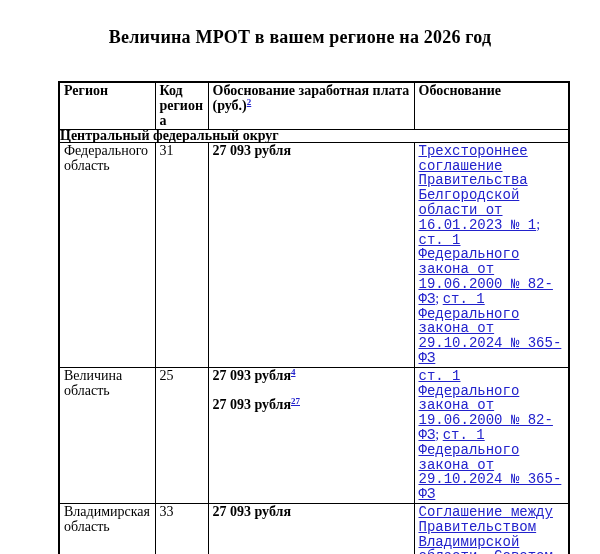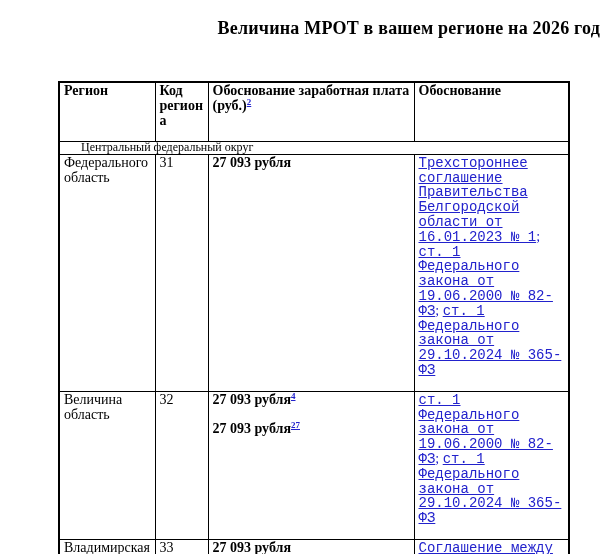--- a/index.html
+++ b/index.html
@@ -10,24 +10,24 @@
   body {
     width: 600px;
     height: 554px;
     overflow: hidden;
     position: relative;
     font-family: "Liberation Serif", "DejaVu Serif", serif;
     color: #000000;
   }
   .doc-title {
     position: absolute;
-    top: 18px;
+    top: 27px;
     left: 0;
     width: 100%;
-    text-align: right;
+    text-align: center;
     font-size: 18px;
     font-weight: bold;
     letter-spacing: 0.2px;
   }
   .table-wrap {
     position: absolute;
     left: 58px;
     top: 81px;
     width: 512px;
   }
@@ -37,39 +37,39 @@
     width: 512px;
     border: 2px solid #000;
   }
   table.mrot col.c-region { width: 96px; }
   table.mrot col.c-code   { width: 53px; }
   table.mrot col.c-wage   { width: 206px; }
   table.mrot col.c-just   { width: 155px; }
   table.mrot td {
     border: 1px solid #000;
     vertical-align: top;
-    padding: 1px 4px 13px 4px;
+    padding: 1px 4px 1px 4px;
     font-size: 14px;
     line-height: 14.8px;
     overflow: hidden;
   }
   tr.header-row td {
     font-weight: bold;
     height: 43px;
   }
   td.code-hdr, td.code-cell {
     overflow-wrap: break-word;
     word-wrap: break-word;
   }
   tr.section-row td {
-    font-weight: normal;
-    font-size: 12px;
+    font-weight: bold;
+    font-size: 14px;
     line-height: 9.5px;
     height: 9px;
-    padding: 1px 21px;
+    padding: 1px 0;
   }
   tr.row-1 td { height: 144px; }
   tr.row-2 td { height: 69px; }
   tr.row-3 td { height: 230px; }
   .wage-line { font-weight: bold; white-space: nowrap; }
   .wage-line + .wage-line { margin-top: 14px; }
   a.just-link {
     color: #2222CC;
     text-decoration: underline;
     cursor: pointer;
@@ -120,21 +120,21 @@
       <td>Федерального область</td>
       <td class="code-cell">31</td>
       <td>
         <div class="wage-line"><span>27 093 рубля</span></div>
       </td>
       <td class="just-cell"><a class="just-link">Трехстороннее соглашение Правительства Белгородской области от 16.01.2023 № 1</a><span class="sep">; </span><a class="just-link">ст. 1 Федерального закона от 19.06.2000 № 82-ФЗ</a><span class="sep">; </span><a class="just-link">ст. 1 Федерального закона от 29.10.2024 № 365-ФЗ</a></td>
     </tr>
 
     <tr class="row-2">
       <td>Величина область</td>
-      <td class="code-cell">32</td>
+      <td class="code-cell">25</td>
       <td>
         <div class="wage-line"><span>27 093 рубля</span><sup class="fn"><a>4</a></sup></div>
         <div class="wage-line"><span>27 093 рубля</span><sup class="fn"><a>27</a></sup></div>
       </td>
       <td class="just-cell"><a class="just-link">ст. 1 Федерального закона от 19.06.2000 № 82-ФЗ</a><span class="sep">; </span><a class="just-link">ст. 1 Федерального закона от 29.10.2024 № 365-ФЗ</a></td>
     </tr>
 
     <tr class="row-3">
       <td>Владимирская область</td>
       <td class="code-cell">33</td>

